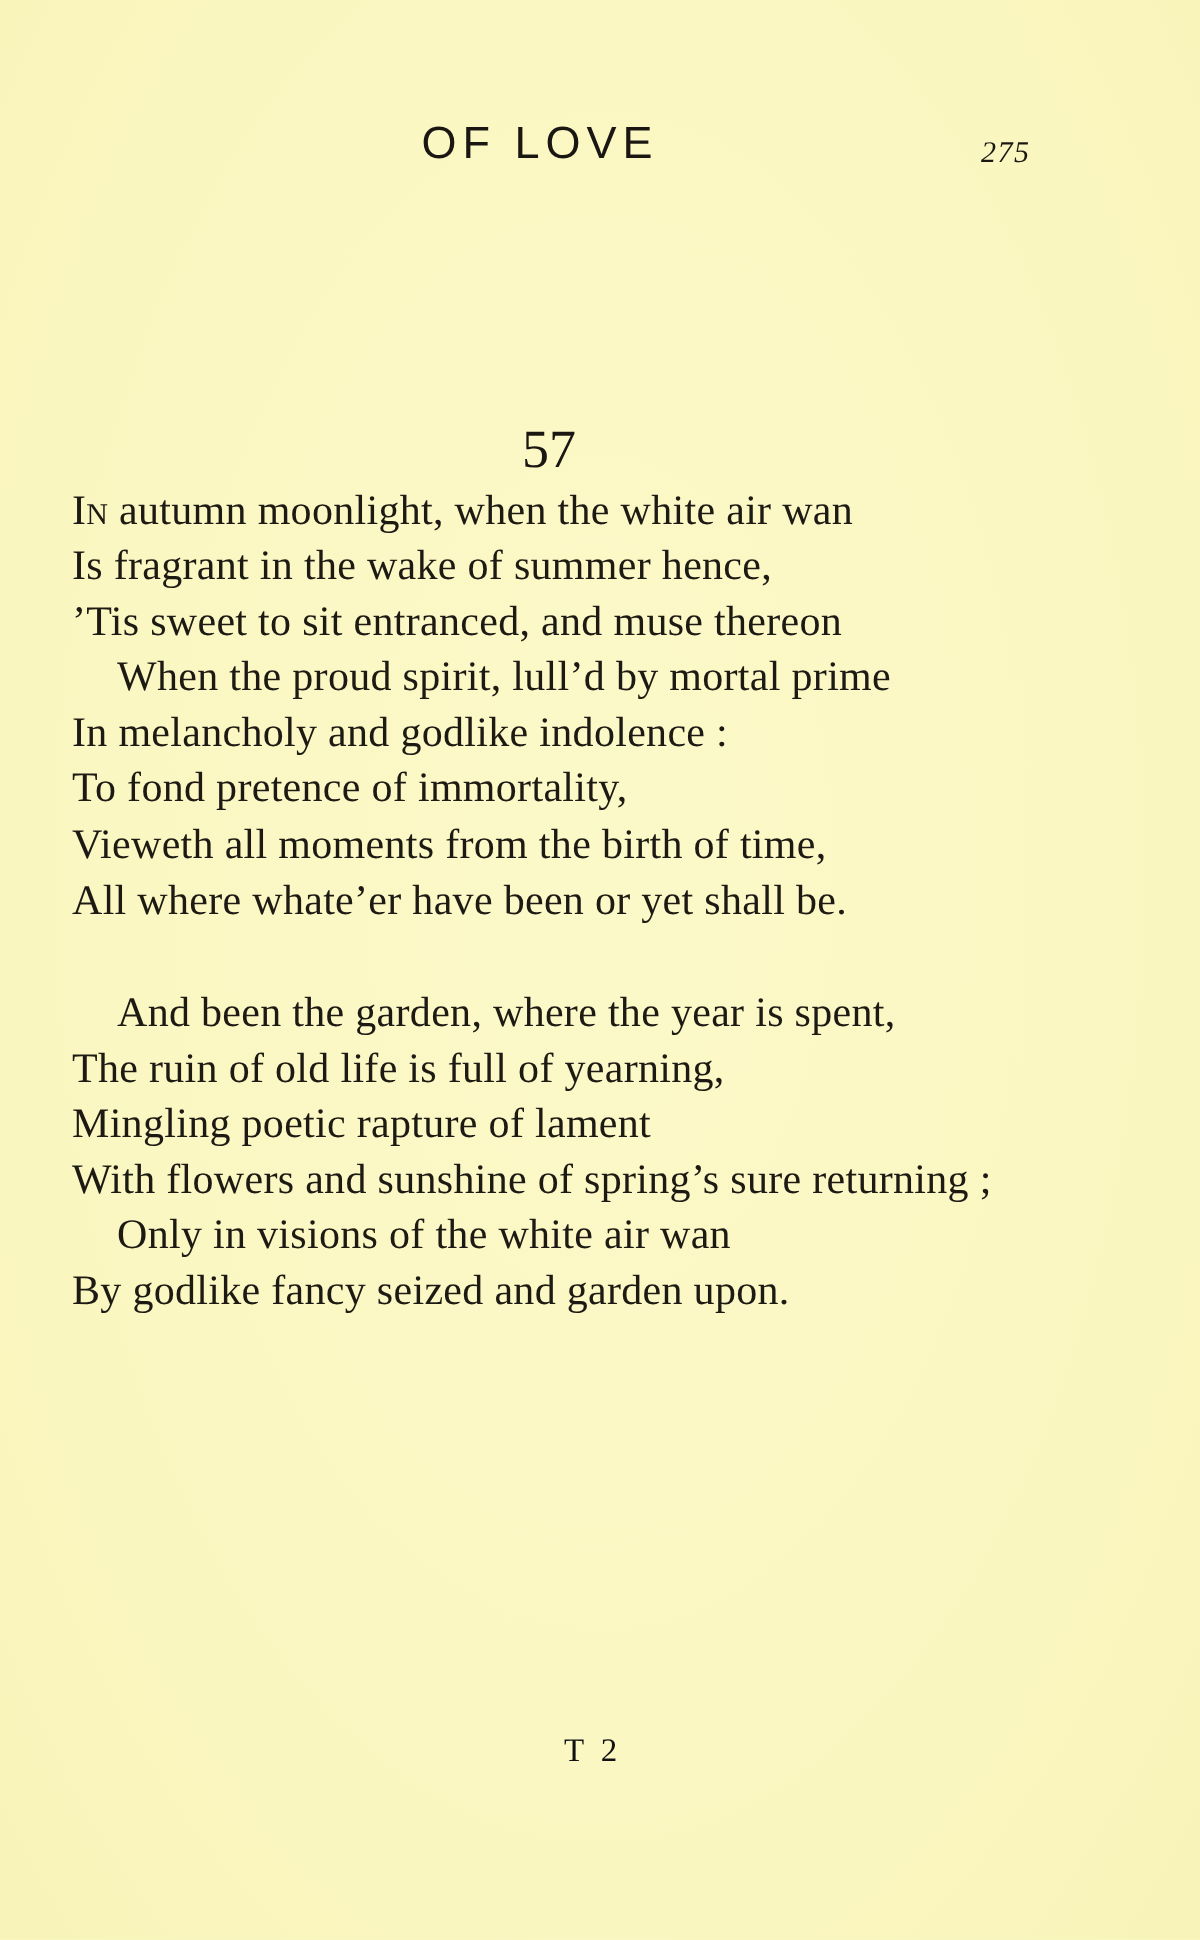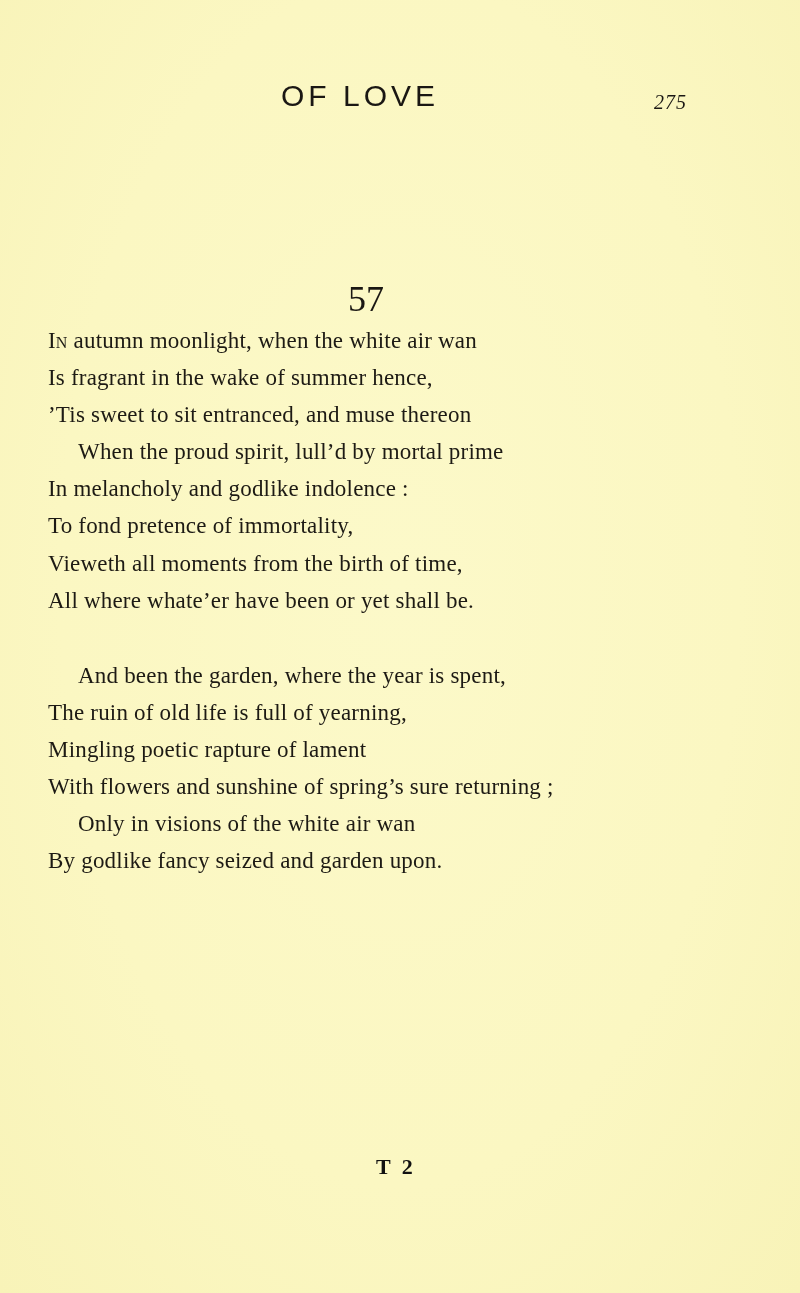--- a/index.html
+++ b/index.html
@@ -66,37 +66,37 @@
     }
     .stanza {
       margin: 0;
       padding: 0;
     }
     .stanza + .stanza {
       margin-top: 38px;
     }
     .line {
       display: block;
-      font-size: 23px;
+      font-size: 28px;
       line-height: 37.1px;
       white-space: nowrap;
       letter-spacing: 0.2px;
     }
     .line.indent {
       padding-left: 30px;
     }
     .smallcaps-first {
       font-variant: small-caps;
     }
     .signature {
       position: absolute;
       left: 376px;
       top: 1153px;
       font-size: 22px;
-      font-weight: bold;
+      font-weight: normal;
       letter-spacing: 3px;
       line-height: 28px;
       color: #111;
     }
   </style>
 </head>
 <body>
 
 <div class="page">
 

